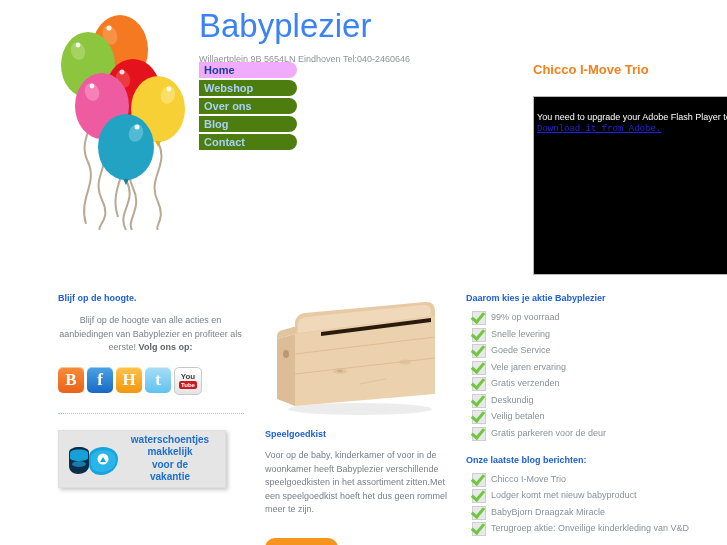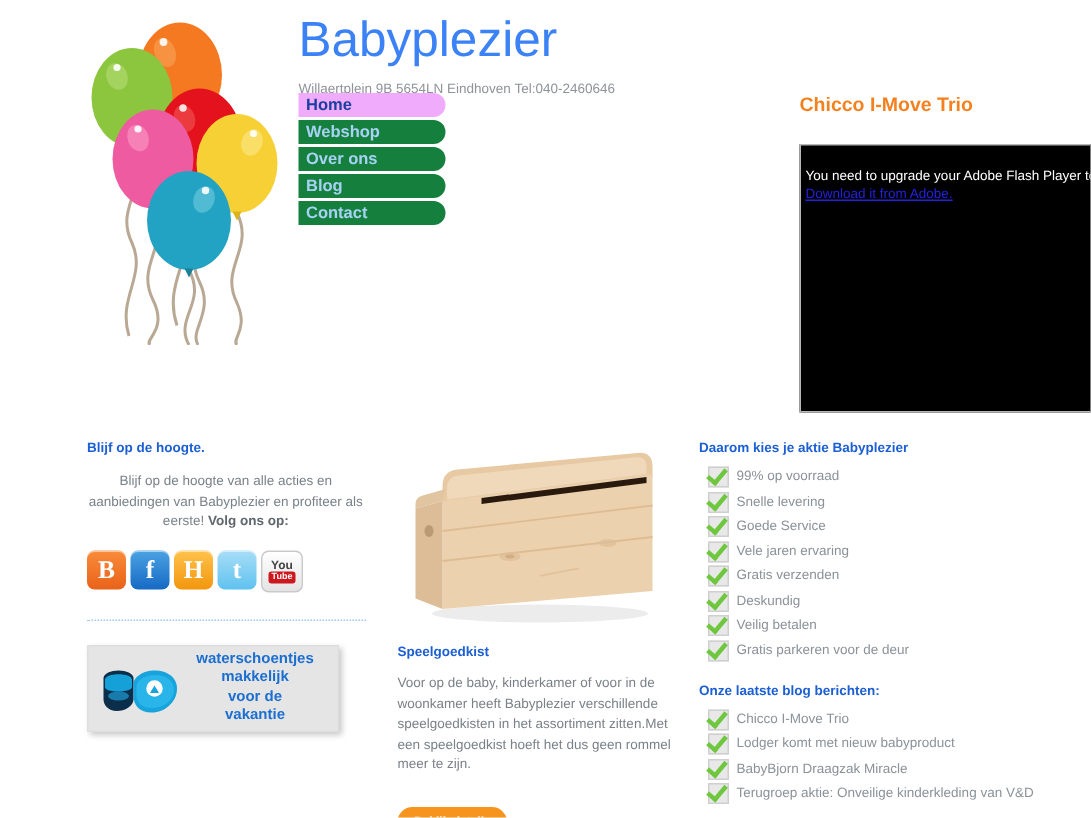--- a/index.html
+++ b/index.html
@@ -31,21 +31,21 @@
     position: absolute; left: 199px; top: 53px;
     font-size: 9px; color: #8f9398; white-space: nowrap; line-height: 12px;
   }
 
   
   #mainnav { position: absolute; left: 199px; top: 62px; width: 98px; }
   .navitem {
     display: block; width: 93px; height: 16px; line-height: 16px;
     padding-left: 5px; margin-bottom: 2px;
     font-size: 11px; font-weight: bold;
-    background: #15803d; color: #a8d2f5;
+    background: #4d7c0f; color: #a8d2f5;
     border-top-right-radius: 8px; border-bottom-right-radius: 8px;
     box-sizing: content-box; white-space: nowrap;
   }
   .navitem.active { background: #f0abfc; color: #1a3fa0; }
 
   
   #feature { position: absolute; left: 533px; top: 62px; width: 194px; }
   #feature-title {
     font-size: 13px; font-weight: bold; color: #f5801e;
     line-height: 16px; margin: 0 0 10px 0; white-space: nowrap;
@@ -56,21 +56,21 @@
     background: #000000; border: 1px solid #b8b8b8; border-right: none;
     overflow: hidden;
   }
   #flash-msg {
     position: absolute; left: 3px; top: 14px;
     color: #ffffff; font-size: 9px; line-height: 12px; white-space: nowrap;
   }
   #flash-link {
     position: absolute; left: 3px; top: 26px;
     color: #2222dd; font-size: 9px; line-height: 12px;
-    text-decoration: underline; white-space: nowrap;
+    text-decoration: underline; white-space: nowrap; font-family: Liberation Mono, monospace;
   }
 
   
   .col-head {
     font-size: 9px; font-weight: bold; color: #1c5fd4;
     line-height: 12px; margin: 0; white-space: nowrap;
   }
 
   
   #col-left { position: absolute; left: 58px; top: 292px; width: 190px; }

